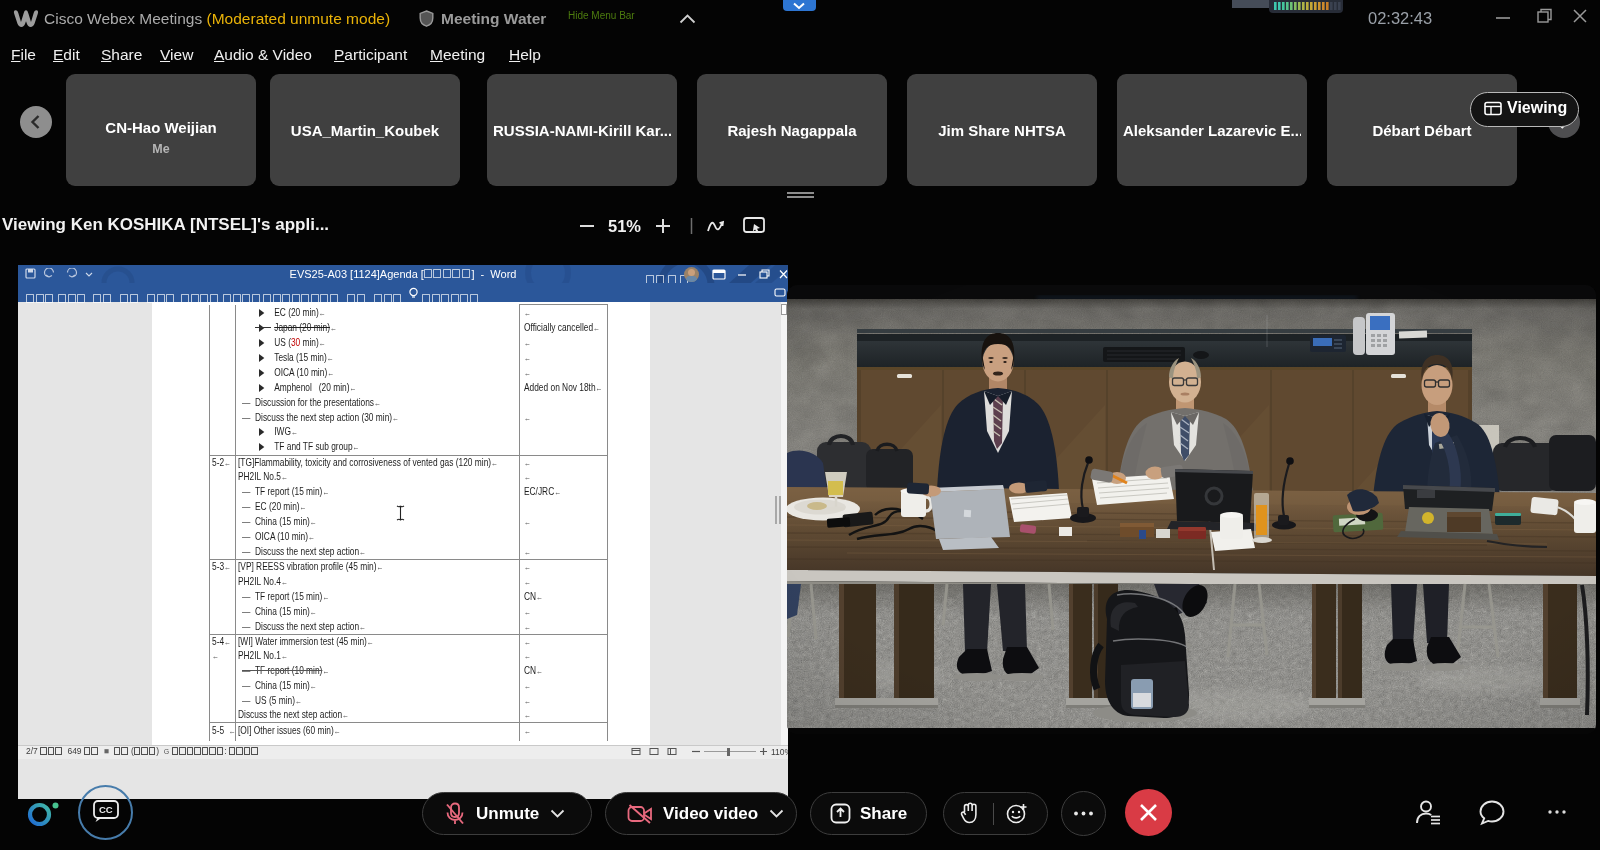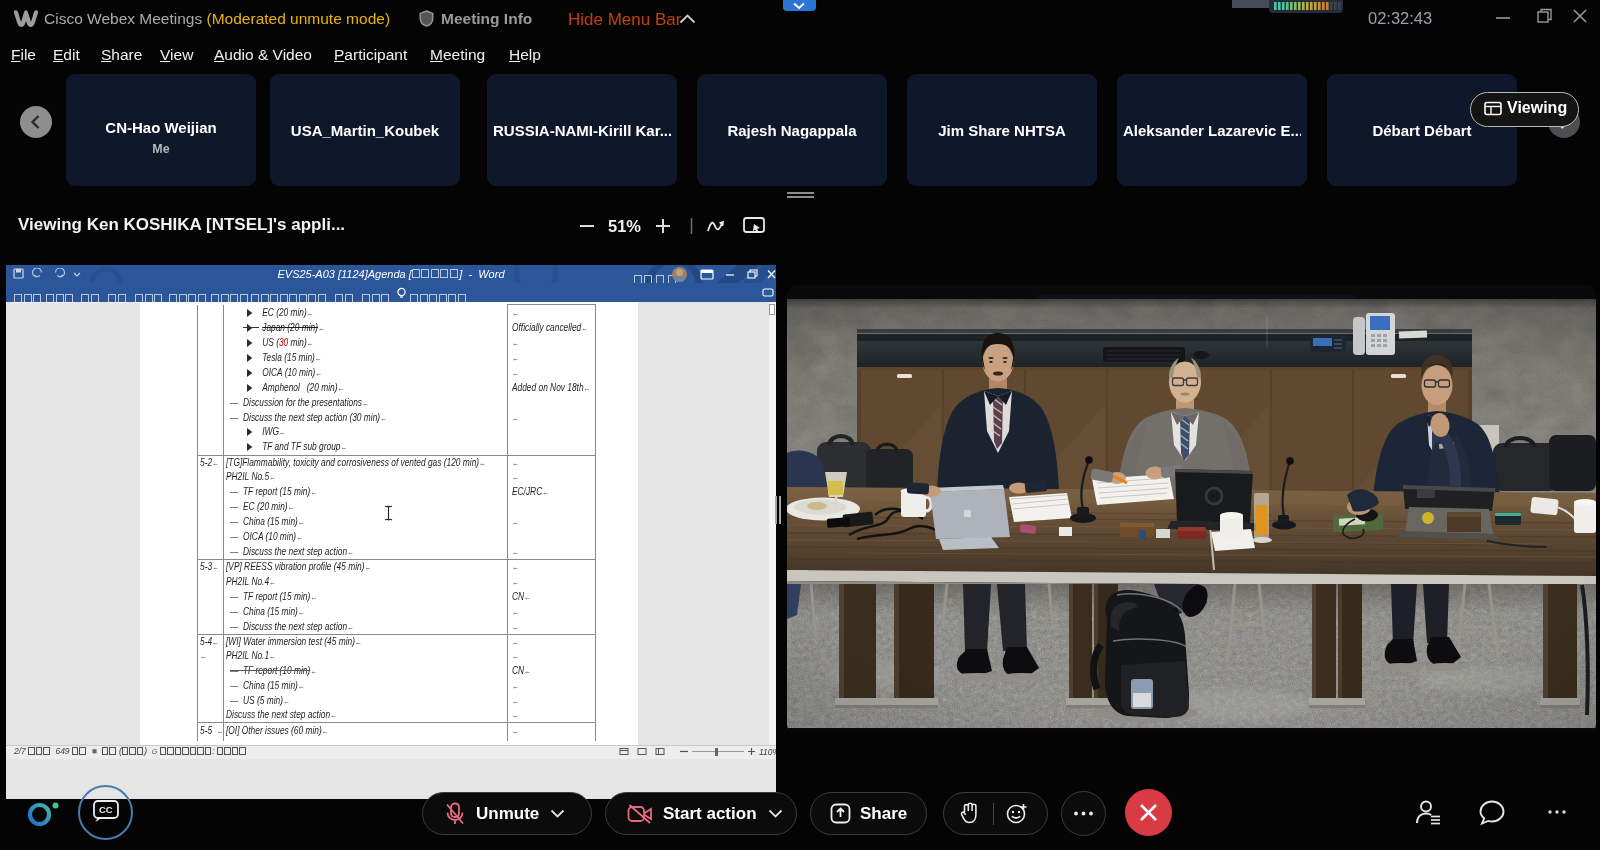--- a/index.html
+++ b/index.html
@@ -6,38 +6,38 @@
   body{width:1600px;height:850px;background:#040404;font-family:"Liberation Sans",sans-serif;position:relative;overflow:hidden;}
   .abs{position:absolute;}
   .abs span{white-space:nowrap;}
   .jp{display:inline-block;vertical-align:middle;white-space:nowrap;}
   .jp i{display:inline-block;width:6px;height:7px;border:1px solid rgba(255,255,255,.68);margin-right:1.5px;border-radius:0.5px;}
   .jpd i{border-color:rgba(70,70,70,.95);width:4.5px;height:5.5px;margin-right:1px;border-width:0.8px;}
   .dl{position:absolute;font-size:11px;color:#1d1d1d;height:15px;line-height:15px;white-space:nowrap;transform:scaleX(0.76);transform-origin:0 50%;}
   .ret{color:#555;font-size:9px;}
   .tri{display:inline-block;width:0;height:0;border-left:7px solid #2a2a2a;border-top:4px solid transparent;border-bottom:4px solid transparent;margin-right:13px;position:relative;top:1px;}
   .bord{position:absolute;background:#8a8a8a;}
-  .tile{position:absolute;top:74px;width:190px;height:112px;background:#0f172a;border-radius:9px;color:#fff;font-size:15px;font-weight:bold;text-align:center;}
+  .tile{position:absolute;top:74px;width:190px;height:112px;background:#404040;border-radius:9px;color:#fff;font-size:15px;font-weight:bold;text-align:center;}
   .tile .nm{position:absolute;left:6px;right:6px;top:50%;transform:translateY(-50%);white-space:nowrap;overflow:hidden;}
   .pill{position:absolute;top:792px;height:41px;border:1px solid #3d3d3d;border-radius:22px;background:#0b0b0b;display:flex;align-items:center;color:#fff;font-size:17px;font-weight:bold;}
   .circ{position:absolute;border-radius:50%;}
 </style>
 </head>
 <body>
 
 <div class="abs" style="left:0;top:0;width:1600px;height:36px;">
   <svg class="abs" style="left:13px;top:9px" width="26" height="19" viewBox="0 0 26 19">
     <path d="M2.6 1.2 C0.8 1.2 0.6 3 1.2 4.8 L4.4 14.6 C5.2 17 6.6 18 8.4 18 C10.2 18 11.4 17 12.2 14.6 L13 12.2 L13.8 14.6 C14.6 17 15.8 18 17.6 18 C19.4 18 20.8 17 21.6 14.6 L24.8 4.8 C25.4 3 25.2 1.2 23.4 1.2 C21.8 1.2 21.2 2.2 20.6 4.2 L18 13 L15.4 4.6 C14.8 2.4 14.2 1.2 13 1.2 C11.8 1.2 11.2 2.4 10.6 4.6 L8 13 L5.4 4.2 C4.8 2.2 4.2 1.2 2.6 1.2 Z" fill="#9d9d9d"></path>
   </svg>
   <span class="abs" style="left:44px;top:10px;font-size:15.5px;color:#ababab;">Cisco Webex Meetings <span style="color:#eab308;">(Moderated unmute mode)</span></span>
   <svg class="abs" style="left:419px;top:10px" width="15" height="17" viewBox="0 0 15 17">
     <path d="M7.5 1 L13.8 3.4 V8 C13.8 12.2 11.2 15 7.5 16.2 C3.8 15 1.2 12.2 1.2 8 V3.4 Z" fill="#555" stroke="#9a9a9a" stroke-width="1.4"></path>
   </svg>
-  <span class="abs" style="left:441px;top:10px;font-size:15.5px;color:#9b9b9b;font-weight:bold;">Meeting Info</span>
-  <span class="abs" style="left:568px;top:10px;font-size:17px;color:#c2410c;">Hide Menu Bar</span>
+  <span class="abs" style="left:441px;top:10px;font-size:15.5px;color:#9b9b9b;font-weight:bold;">Meeting Water</span>
+  <span class="abs" style="left:568px;top:10px;font-size:10px;color:#4d7c0f;">Hide Menu Bar</span>
   <svg class="abs" style="left:679px;top:14px" width="17" height="10" viewBox="0 0 17 10">
       <polyline points="1.5,8.5 8.5,1.5 15.5,8.5" fill="none" stroke="#cfcfcf" stroke-width="1.8"></polyline>
     </svg>
 
   <div class="abs" style="left:783px;top:0;width:33px;height:11px;background:#2d75d2;border-radius:0 0 4px 4px;"></div>
   <svg class="abs" style="left:791px;top:2px" width="16" height="8" viewBox="0 0 16 8">
       <polyline points="3,1.5 8,6 13,1.5" fill="none" stroke="#fff" stroke-width="2"></polyline>
     </svg>
 
   <div class="abs" style="left:1232px;top:0;width:37px;height:8px;background:#454c58;"></div>
@@ -121,33 +121,33 @@
     <rect x="1" y="1.5" width="16" height="12" rx="2" fill="none" stroke="#fff" stroke-width="1.6"></rect>
     <line x1="1" y1="5.5" x2="17" y2="5.5" stroke="#fff" stroke-width="1.4"></line>
     <line x1="7" y1="5.5" x2="7" y2="13" stroke="#fff" stroke-width="1.4"></line>
   </svg>
   <span class="abs" style="left:36px;top:6px;font-size:16px;color:#fff;font-weight:bold;">Viewing</span>
 </div>
 
 <div class="abs" style="left:787px;top:192px;width:27px;height:2px;background:#8d8d8d;"></div>
 <div class="abs" style="left:787px;top:196px;width:27px;height:2px;background:#8d8d8d;"></div>
 
-<span class="abs" style="left:18px;top:215px;font-size:17px;font-weight:bold;color:#f2f2f2;">Viewing Ken KOSHIKA [NTSEL]'s appli...</span>
+<span class="abs" style="left:2px;top:215px;font-size:17px;font-weight:bold;color:#f2f2f2;">Viewing Ken KOSHIKA [NTSEL]'s appli...</span>
 <svg class="abs" style="left:578px;top:213px" width="200" height="26" viewBox="0 0 200 26">
   <line x1="2" y1="13" x2="16" y2="13" stroke="#dcdcdc" stroke-width="2"></line>
   <text x="30" y="19" font-size="16.5" fill="#f0f0f0" font-weight="bold" font-family="Liberation Sans">51%</text>
   <line x1="78" y1="13" x2="92" y2="13" stroke="#dcdcdc" stroke-width="2"></line>
     <line x1="85" y1="6" x2="85" y2="20" stroke="#dcdcdc" stroke-width="2"></line>
   <line x1="113.5" y1="5" x2="113.5" y2="21" stroke="#6e6e6e" stroke-width="1.5"></line>
   <path d="M130 18 C133 8 135 8 137 13 C139 18 141 18 144 10 M141.5 10 L145 9 L144.5 13" fill="none" stroke="#e8e8e8" stroke-width="1.8"></path>
   <rect x="166" y="5" width="20" height="14" rx="2.5" fill="none" stroke="#e8e8e8" stroke-width="1.8"></rect>
   <path d="M176 11 l6 4 -3 .8 1.6 3 -1.8 1 -1.7 -3.2 -2.3 2 z" fill="#e8e8e8"></path>
 </svg>
 
-<div class="abs" id="word" style="left:6px;top:265px;width:770px;height:534px;background:#e5e5e5;overflow:hidden;font-style:italic;">
+<div class="abs" id="word" style="left:18px;top:265px;width:770px;height:534px;background:#e5e5e5;overflow:hidden;">
 
   <div class="abs" style="left:0;top:0;width:770px;height:18px;background:#2b579a;"></div>
 
   <svg class="abs" style="left:0;top:0" width="770" height="37" viewBox="0 0 770 37">
     <g fill="#1e3f75" opacity="0.55">
       <circle cx="668" cy="20" r="25" fill="none" stroke="#1e3f75" stroke-width="7"></circle>
       <path d="M690 37 L740 -8 L762 -8 L706 42 Z"></path>
       <path d="M712 40 L764 -6 L772 2 L724 44 Z" opacity=".6"></path>
       <circle cx="100" cy="18" r="14" fill="none" stroke="#1e3f75" stroke-width="5" opacity=".5"></circle>
       <circle cx="530" cy="8" r="20" fill="none" stroke="#1e3f75" stroke-width="6" opacity=".4"></circle>
@@ -745,21 +745,21 @@
       <polyline points="1.5,1.5 7.5,7.5 13.5,1.5" fill="none" stroke="#e2e2e2" stroke-width="1.8"></polyline>
     </svg>
 </div>
 
 <div class="pill" style="left:605px;width:190px;">
   <svg style="margin-left:21px" width="26" height="20" viewBox="0 0 26 20">
     <rect x="1.5" y="3" width="15.5" height="14" rx="3.5" fill="none" stroke="#e8697e" stroke-width="1.8"></rect>
     <path d="M17 9.5 L24 5 V15 L17 10.5" fill="none" stroke="#e8697e" stroke-width="1.8"></path>
     <line x1="2.5" y1="1" x2="23" y2="19" stroke="#e8697e" stroke-width="1.9"></line>
   </svg>
-  <span style="margin-left:10px">Start action</span>
+  <span style="margin-left:10px">Video video</span>
   <svg style="margin-left:11px" width="15" height="9" viewBox="0 0 15 9">
       <polyline points="1.5,1.5 7.5,7.5 13.5,1.5" fill="none" stroke="#e2e2e2" stroke-width="1.8"></polyline>
     </svg>
 </div>
 
 <div class="pill" style="left:810px;width:115px;">
   <svg style="margin-left:19px" width="21" height="21" viewBox="0 0 21 21">
     <rect x="1.5" y="1.5" width="18" height="18" rx="4.5" fill="none" stroke="#f0f0f0" stroke-width="1.8"></rect>
     <path d="M10.5 14 V6 M7 9 L10.5 5.5 L14 9" fill="none" stroke="#f0f0f0" stroke-width="1.8"></path>
   </svg>

